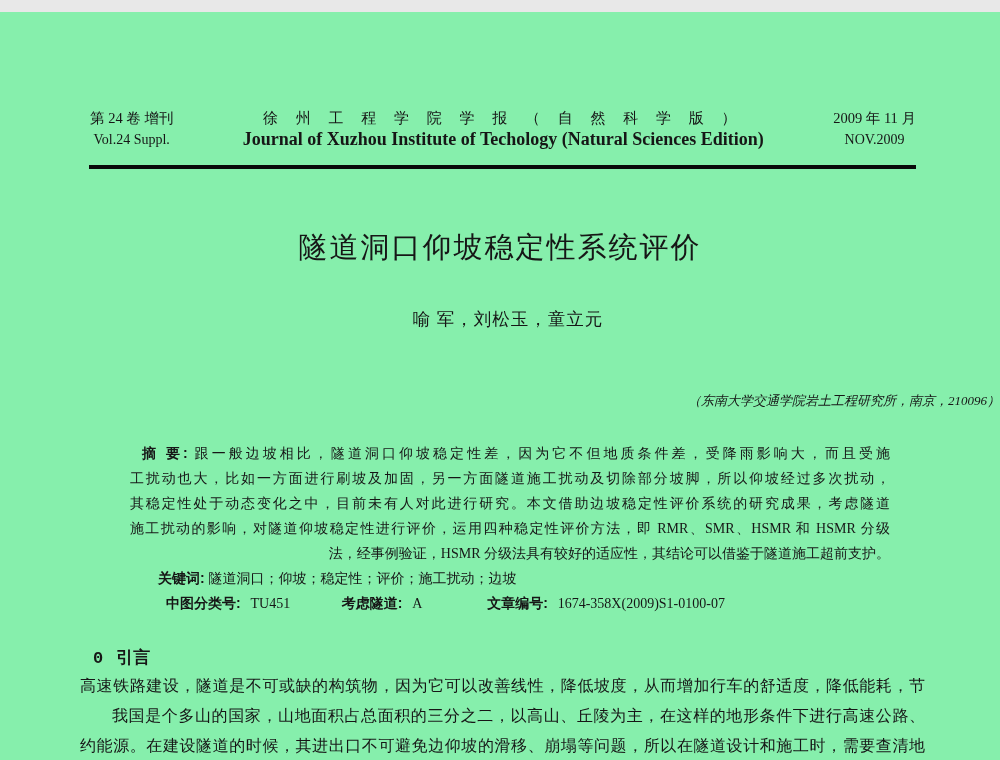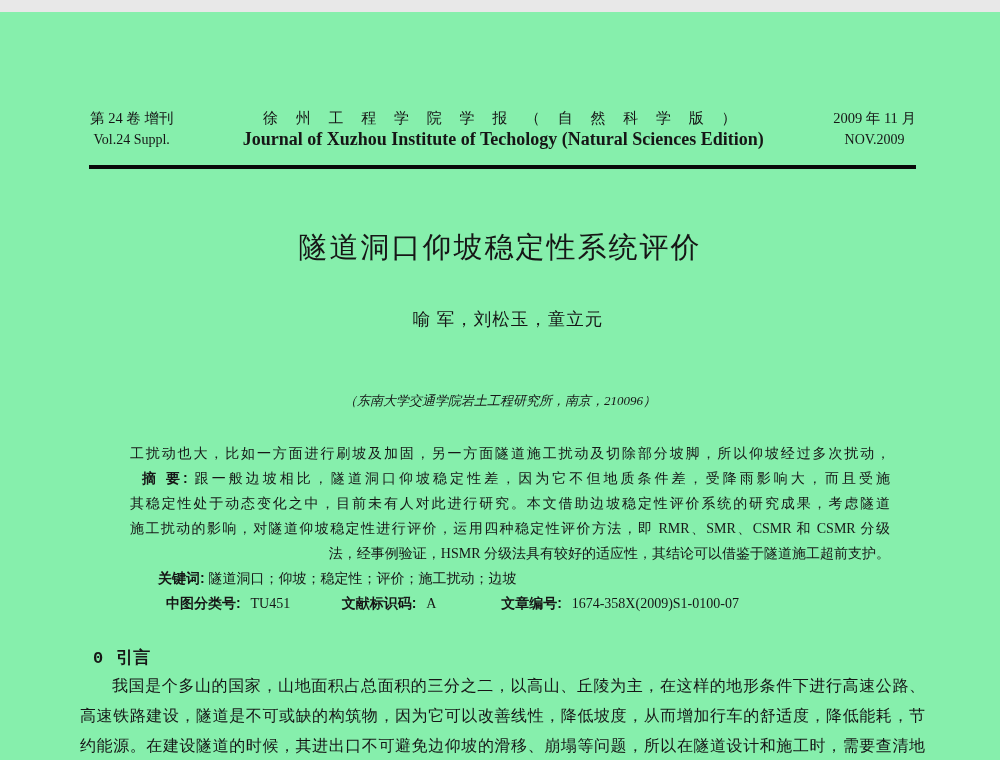--- a/index.html
+++ b/index.html
@@ -27,21 +27,21 @@
     position:absolute; top:216px; left:0; width:100%;
     text-align:center; font-family:"Liberation Sans", sans-serif;
     font-weight:normal; font-size:29px; letter-spacing:2px; white-space:nowrap;
   }
   .art-authors {
     position:absolute; top:295px; left:8px; width:100%;
     text-align:center; font-size:17.5px; letter-spacing:1px; white-space:nowrap;
   }
   .art-affil {
     position:absolute; top:380px; left:0; width:100%;
-    text-align:center; font-style:italic; font-size:13px; white-space:nowrap;
+    text-align:right; font-style:italic; font-size:13px; white-space:nowrap;
   }
   
   .abs-block {
     position:absolute; top:429px; left:130px; width:760px;
     font-size:14px; line-height:25px;
   }
   .jline { text-align:justify; text-align-last:justify; }
   .abs-first { text-indent:12px; }
   .b { font-family:"Liberation Sans", sans-serif; font-weight:bold; }
   .kw-line { margin-left:28px; }
@@ -81,43 +81,43 @@
       <div class="jh-en">NOV.2009</div>
     </div>
   </div>
   <div class="header-rule"></div>
 
   <div class="art-title">隧道洞口仰坡稳定性系统评价</div>
   <div class="art-authors">喻  军，刘松玉，童立元</div>
   <div class="art-affil">（东南大学交通学院岩土工程研究所，南京，210096）</div>
 
   <div class="abs-block">
-    <div class="jline">工扰动也大，比如一方面进行刷坡及加固，另一方面隧道施工扰动及切除部分坡脚，所以仰坡经过多次扰动，</div>
     <div class="jline abs-first">
       <span class="b">摘  要: </span><span>跟一般边坡相比，隧道洞口仰坡稳定性差，因为它不但地质条件差，受降雨影响大，而且受施</span>
     </div>
+    <div class="jline">工扰动也大，比如一方面进行刷坡及加固，另一方面隧道施工扰动及切除部分坡脚，所以仰坡经过多次扰动，</div>
     <div class="jline">其稳定性处于动态变化之中，目前未有人对此进行研究。本文借助边坡稳定性评价系统的研究成果，考虑隧道</div>
-    <div class="jline">施工扰动的影响，对隧道仰坡稳定性进行评价，运用四种稳定性评价方法，即 RMR、SMR、CSMR 和 CSMR 分级</div>
+    <div class="jline">施工扰动的影响，对隧道仰坡稳定性进行评价，运用四种稳定性评价方法，即 RMR、SMR、HSMR 和 HSMR 分级</div>
     <div class="plain">法，经事例验证，HSMR 分级法具有较好的适应性，其结论可以借鉴于隧道施工超前支护。</div>
 
     <div class="kw-line">
       <span class="b">关键词: </span><span>隧道洞口；仰坡；稳定性；评价；施工扰动；边坡</span>
     </div>
 
     <div class="meta-line">
       <span class="b">中图分类号: </span><span class="meta-val">TU451</span>
-      <span class="b meta-gap1">文献标识码: </span><span class="meta-val">A</span>
+      <span class="b meta-gap1">考虑隧道: </span><span class="meta-val">A</span>
       <span class="b meta-gap2">文章编号: </span><span class="meta-val">1674-358X(2009)S1-0100-07</span>
     </div>
   </div>
 
   <div class="sec-heading">
     <span class="sec-num">0</span><span>引言</span>
   </div>
 
   <div class="body-par">
+    <div class="jline">高速铁路建设，隧道是不可或缺的构筑物，因为它可以改善线性，降低坡度，从而增加行车的舒适度，降低能耗，节</div>
     <div class="jline bp-first">我国是个多山的国家，山地面积占总面积的三分之二，以高山、丘陵为主，在这样的地形条件下进行高速公路、</div>
-    <div class="jline">高速铁路建设，隧道是不可或缺的构筑物，因为它可以改善线性，降低坡度，从而增加行车的舒适度，降低能耗，节</div>
     <div class="jline">约能源。在建设隧道的时候，其进出口不可避免边仰坡的滑移、崩塌等问题，所以在隧道设计和施工时，需要查清地</div>
     <div class="plain">质条件，认清变形机制，对边仰坡稳定性进行合理评价及采取有效的措施</div>
   </div>
 
 </div>
 
 </body></html>

